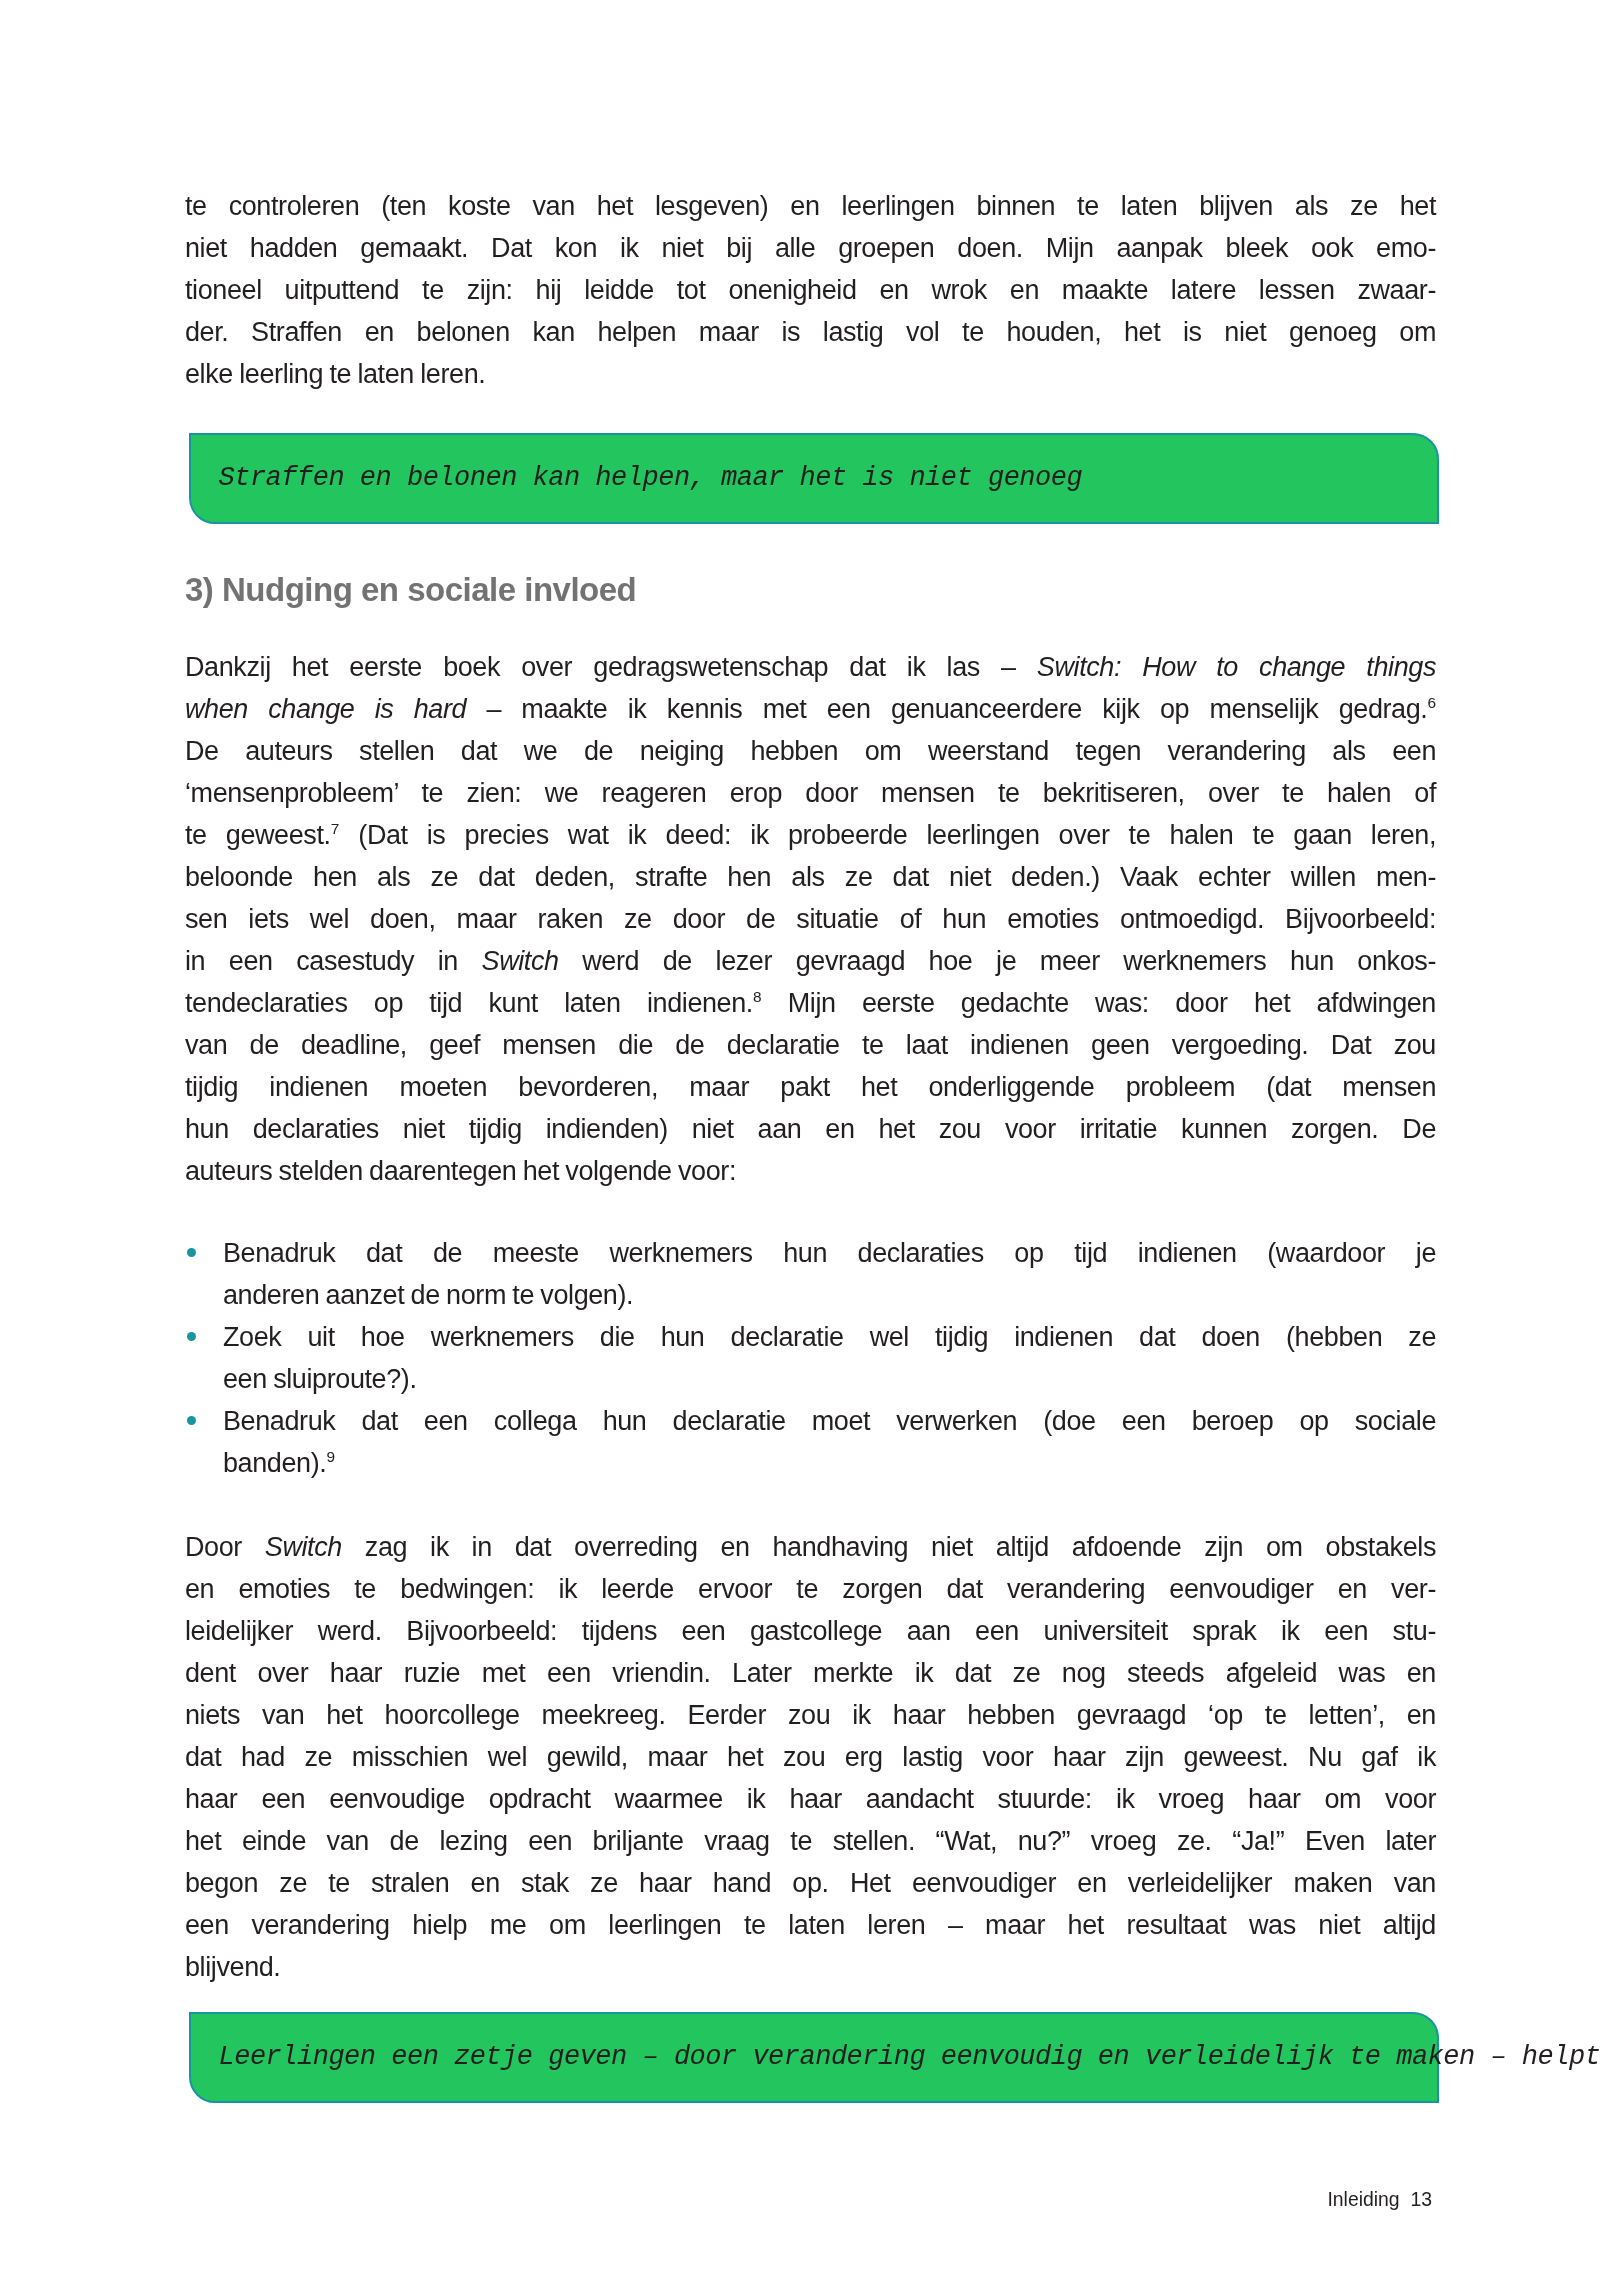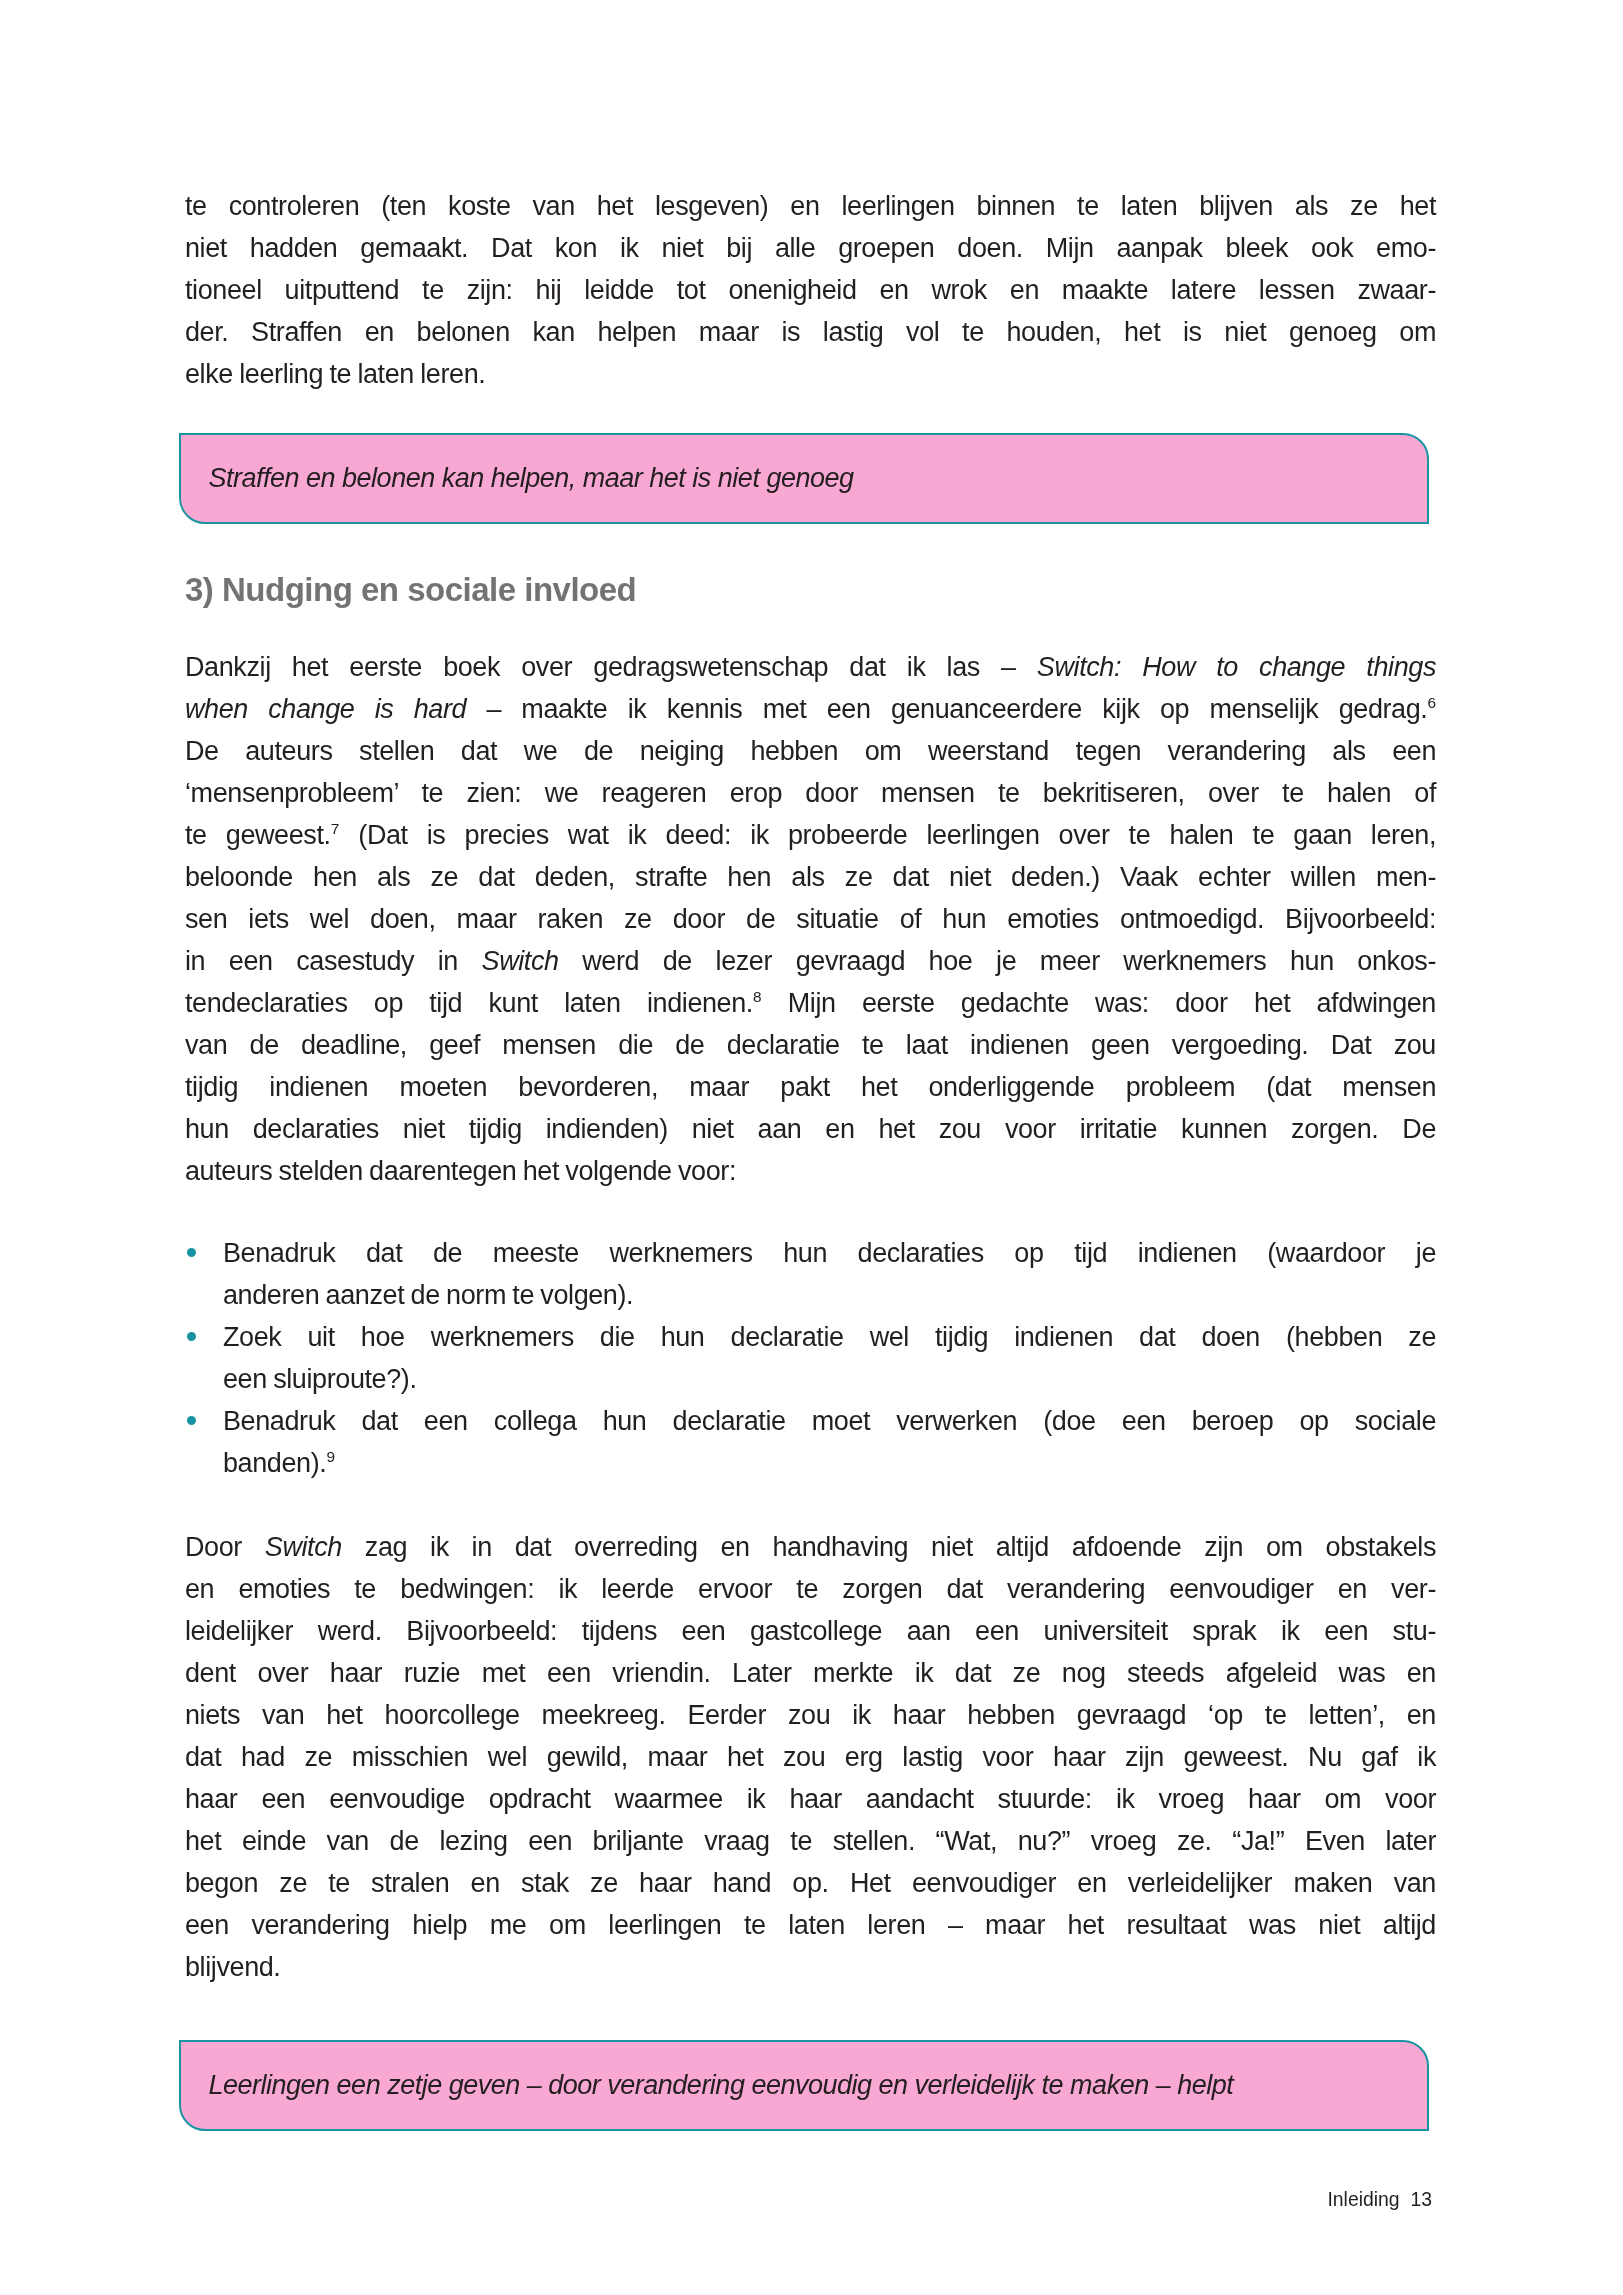--- a/index.html
+++ b/index.html
@@ -7,23 +7,23 @@
          font-family: "Liberation Sans", sans-serif; color: #231f20; }
   .page { position: absolute; left: 0; top: 0; width: 1623px; height: 1876px; background: #fff; }
   .block { position: absolute; left: 185px; width: 1251px; }
   .line { height: 42px; line-height: 42px; font-size: 27px; letter-spacing: -0.4px;
           white-space: nowrap; text-align: justify; text-align-last: justify; word-spacing: -0.8px; overflow: visible; }
   .line.last { text-align-last: left; }
   .i { font-style: italic; margin-top: 16px; }
   .sup { font-size: 15.4px; vertical-align: 10.5px; line-height: 0; letter-spacing: 0; }
   .heading { position: absolute; left: 185px; top: 569px; font-size: 33px; font-weight: bold;
              letter-spacing: -0.5px; line-height: 42px; color: #737373; }
-  .callout { position: absolute; left: 179px; width: 1246px; height: 87px;
-             background: #f9a8d4; border: 2.4px solid #1a94a2;
-             border-radius: 0 26px 0 26px; box-sizing: content-box; }
+  .callout { position: absolute; left: 189px; width: 1246px; height: 87px;
+             background: #22c55e; border: 2.4px solid #1a94a2;
+             border-radius: 0 26px 0 26px; box-sizing: content-box; font-family: Liberation Mono, monospace; }
   .callout .ctext { position: absolute; left: 27.5px; top: 0; height: 87px; line-height: 87px;
                     font-size: 27px; font-style: italic; letter-spacing: -0.5px; white-space: nowrap; }
   .bullets { position: absolute; left: 185px; width: 1251px; }
   .bitem { position: relative; padding-left: 38px; }
   .bitem .dot { position: absolute; left: 1.6px; top: 16px; width: 9px; height: 9px; border-radius: 50%; background: #1a94a2; }
   .bitem .line { width: 1213px; }
   .footer { position: absolute; right: 191px; top: 2187px; font-size: 19.4px; line-height: 24px; color: #231f20; white-space: pre; text-align: right; }
 </style>
 </head>
 <body>
@@ -91,20 +91,20 @@
       <div class="line"><span>dent over haar ruzie met een vriendin. Later merkte ik dat ze nog steeds afgeleid was en</span></div>
       <div class="line"><span>niets van het hoorcollege meekreeg. Eerder zou ik haar hebben gevraagd ‘op te letten’, en</span></div>
       <div class="line"><span>dat had ze misschien wel gewild, maar het zou erg lastig voor haar zijn geweest. Nu gaf ik</span></div>
       <div class="line"><span>haar een eenvoudige opdracht waarmee ik haar aandacht stuurde: ik vroeg haar om voor</span></div>
       <div class="line"><span>het einde van de lezing een briljante vraag te stellen. “Wat, nu?” vroeg ze. “Ja!” Even later</span></div>
       <div class="line"><span>begon ze te stralen en stak ze haar hand op. Het eenvoudiger en verleidelijker maken van</span></div>
       <div class="line"><span>een verandering hielp me om leerlingen te laten leren – maar het resultaat was niet altijd</span></div>
       <div class="line last"><span>blijvend.</span></div>
     </div>
 
-  <div class="callout" style="top:2012px;margin-top:28px;">
+  <div class="callout" style="top:2012px;">
     <span class="ctext">Leerlingen een zetje geven – door verandering eenvoudig en verleidelijk te maken – helpt</span>
   </div>
 
   <div class="footer"><span>Inleiding</span>  <span>13</span></div>
 
 </div>
 
 
 </body></html>

